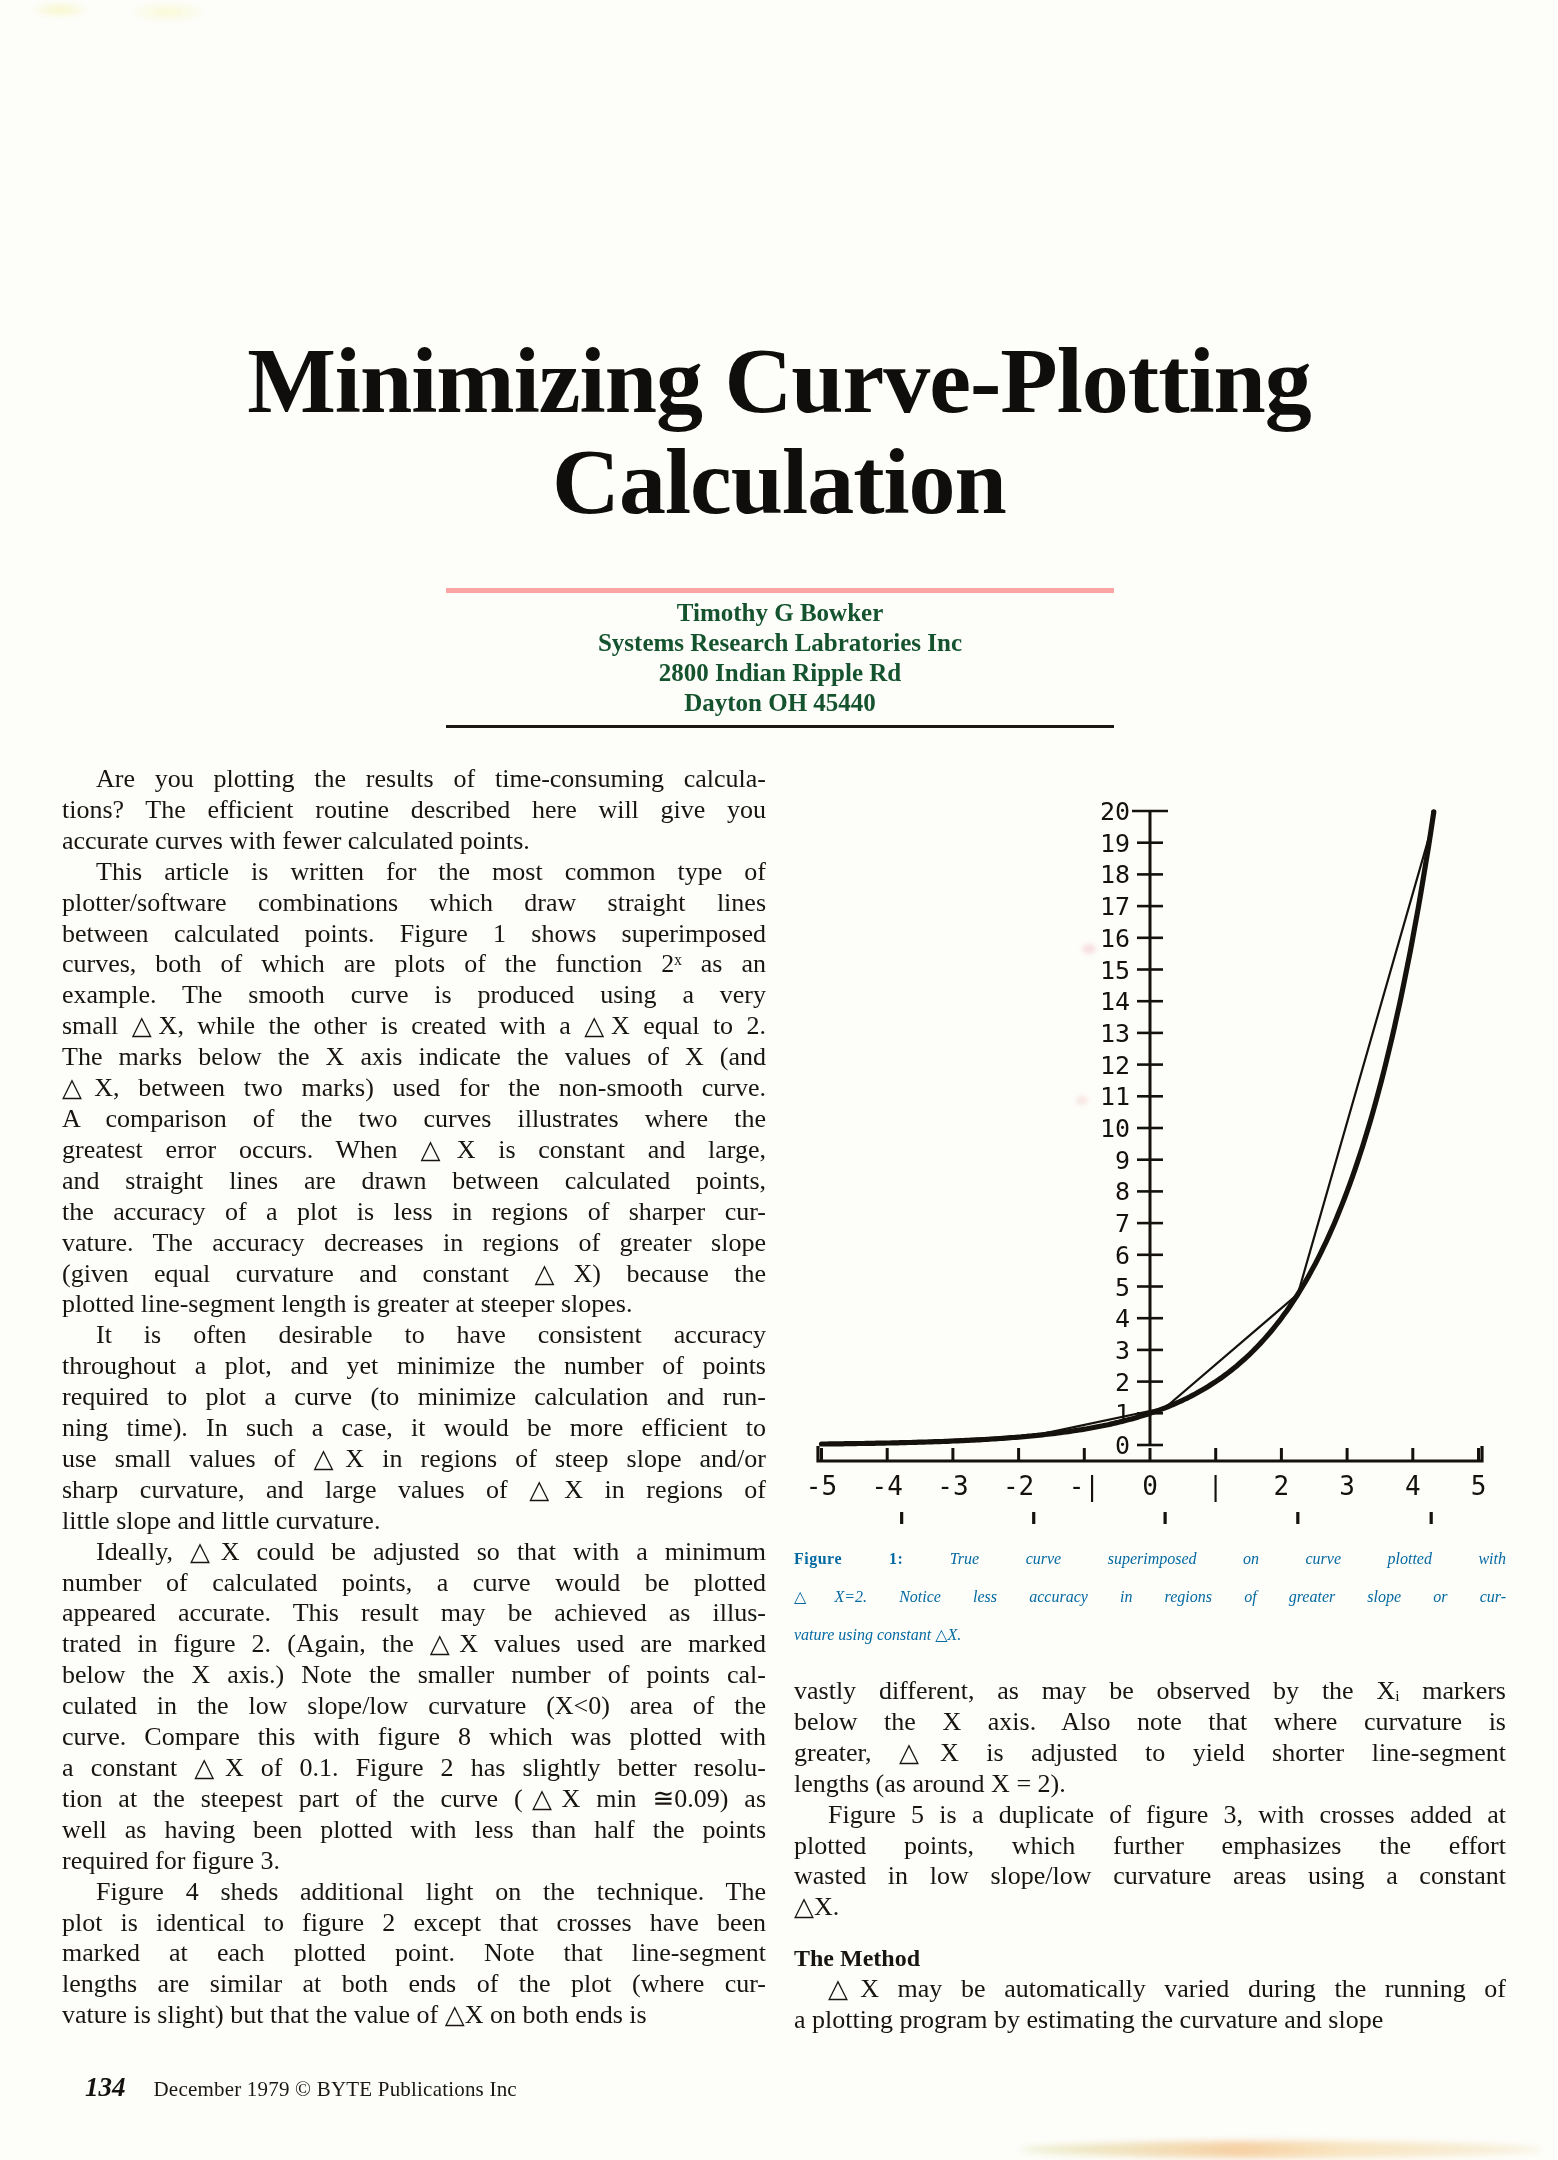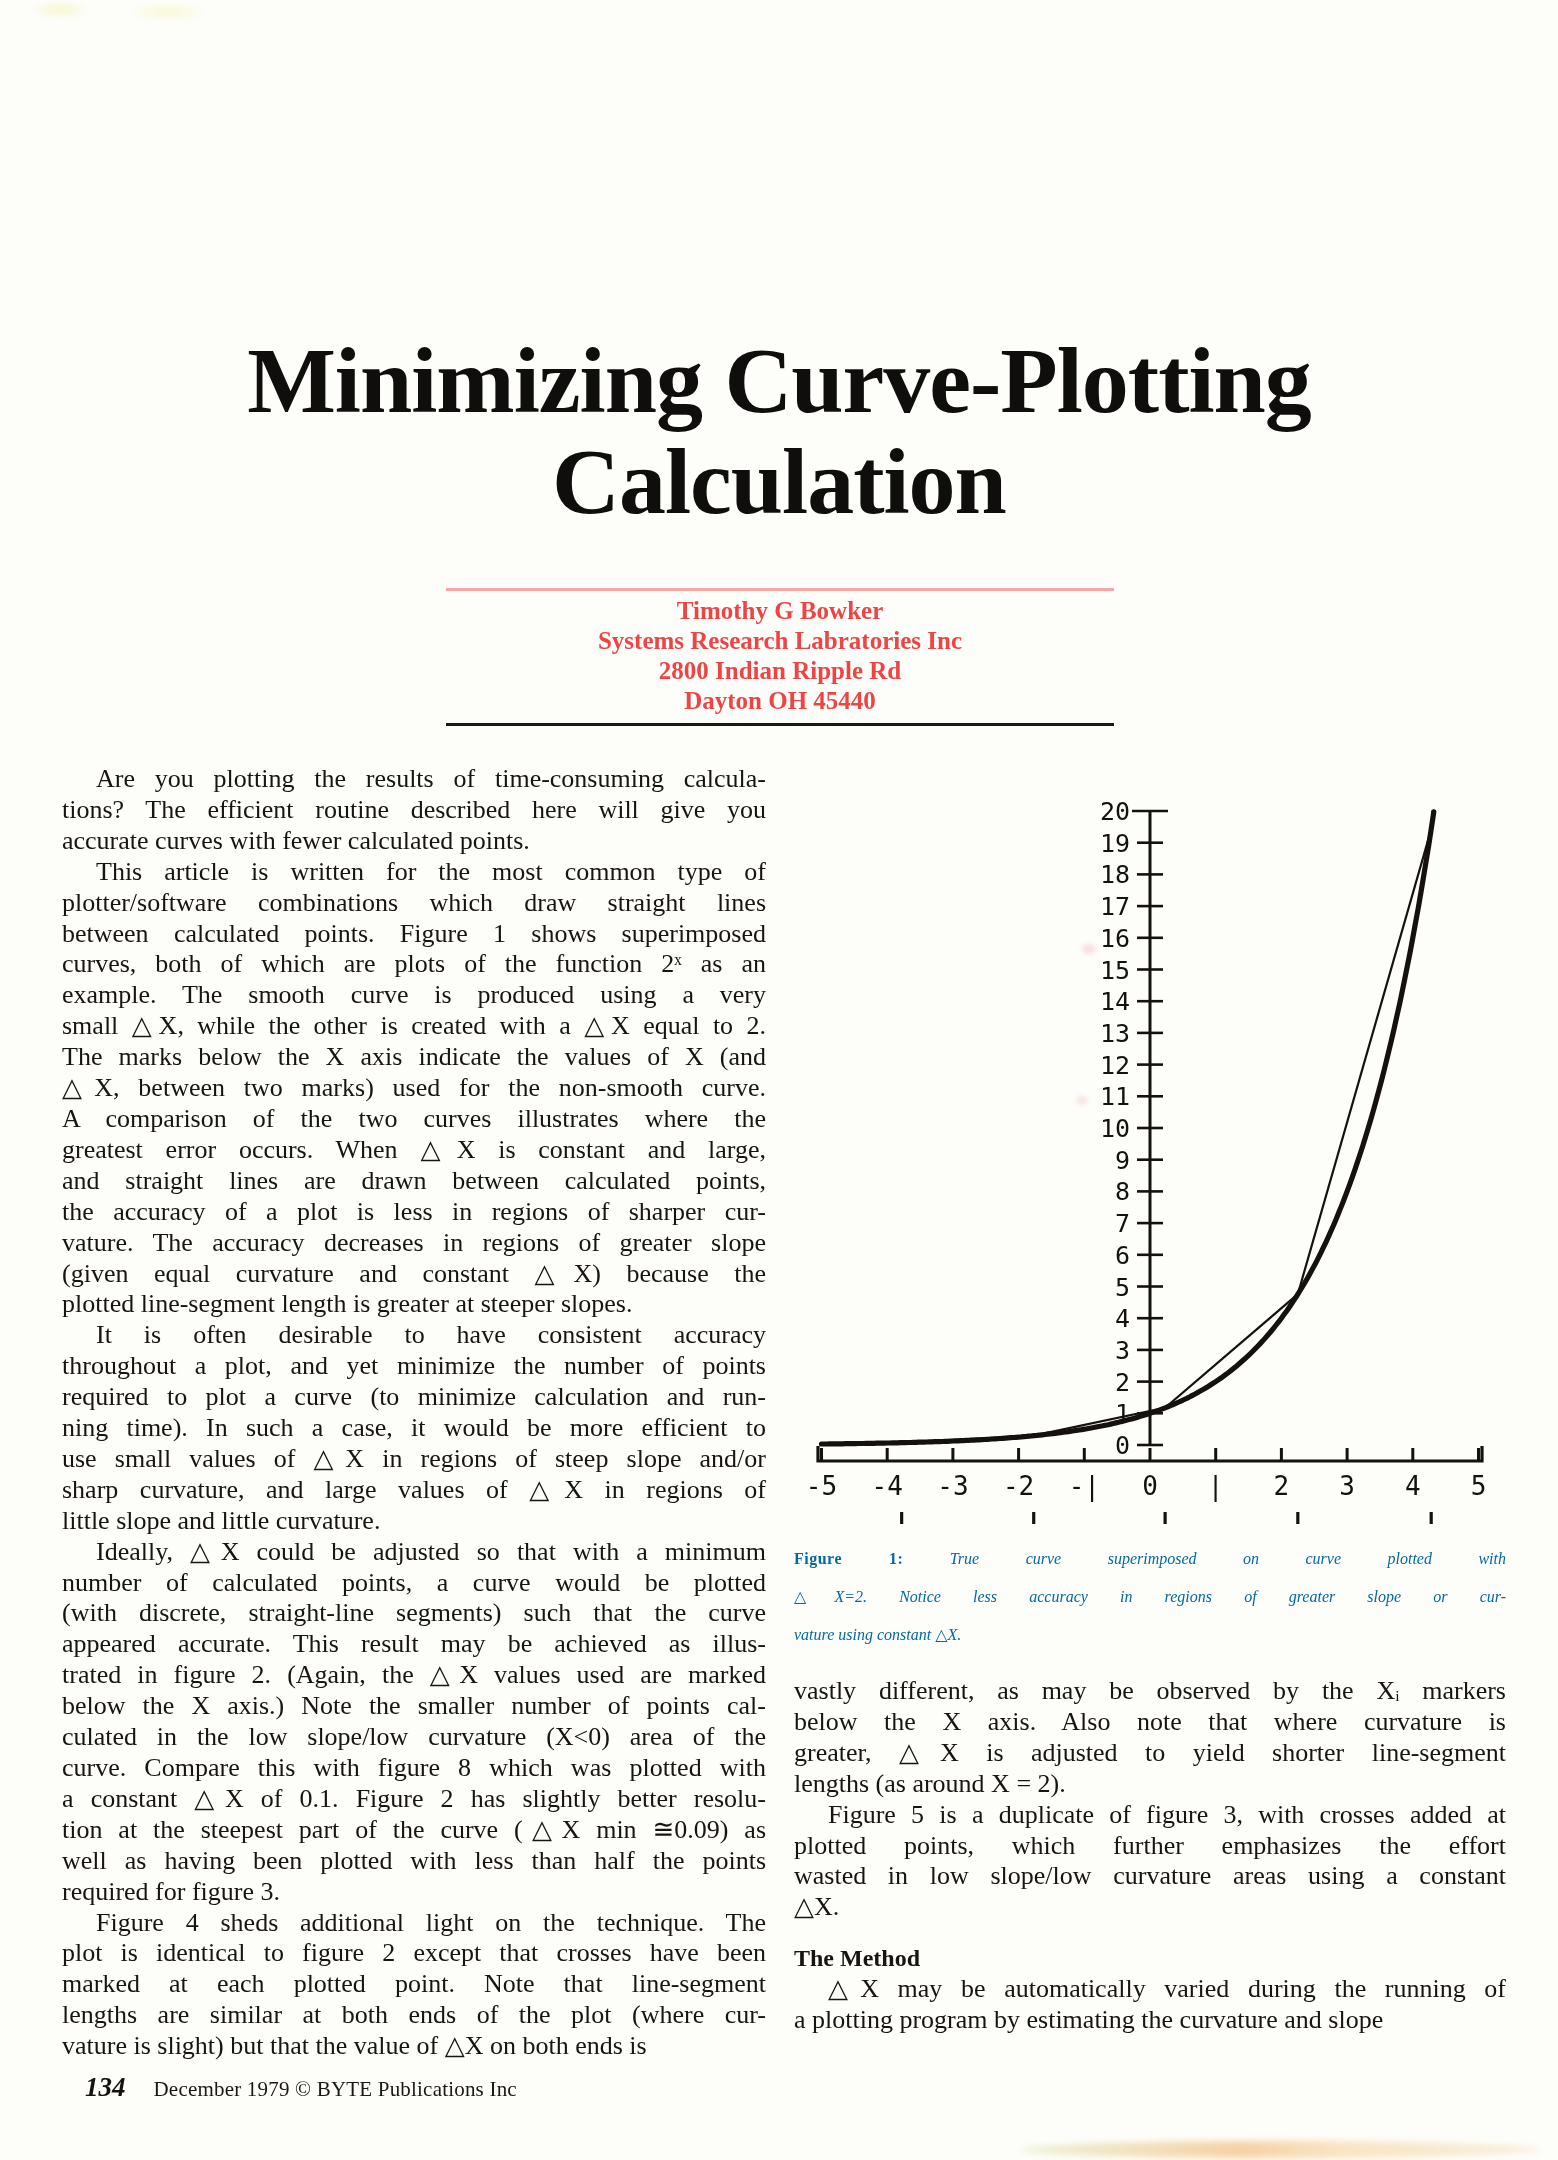--- a/index.html
+++ b/index.html
@@ -8,23 +8,23 @@
     background:#fdfdfa;overflow:hidden;color:#171411;
     font-family:"Liberation Serif","DejaVu Serif",serif;
   }
   
   .title{
     position:absolute;top:330px;left:0;width:1558px;text-align:center;
     font-weight:bold;font-size:94px;line-height:101px;letter-spacing:-1px;color:#100e0c;
   }
   .byline{
     position:absolute;top:588px;left:446px;width:668px;
-    border-top:3px solid #fca5a5;border-bottom:3px solid #1b1814;
+    border-top:5px solid #fca5a5;border-bottom:3px solid #1b1814;
     padding:5px 0 7px 0;text-align:center;
-    font-weight:bold;font-size:25px;line-height:30px;color:#ef4444;
+    font-weight:bold;font-size:25px;line-height:30px;color:#14532d;
   }
   
   .col{position:absolute;font-size:26px;line-height:30.9px;color:#181410;}
   .col-left{left:62px;top:764px;width:704px;}
   .col-right-body{left:794px;top:1676px;width:712px;}
   .ln{text-align:justify;text-align-last:justify;white-space:normal;}
   .ln.last{text-align-last:left;}
   .ln.ind{text-indent:34px;}
   .section-heading{
     font-weight:bold;font-size:24px;margin-top:20px;line-height:31px;
@@ -105,21 +105,20 @@
       <div class="ln last">plotted line-segment length is greater at steeper slopes.</div>
       <div class="ln ind">It is often desirable to have consistent accuracy</div>
       <div class="ln">throughout a plot, and yet minimize the number of points</div>
       <div class="ln">required to plot a curve (to minimize calculation and run-</div>
       <div class="ln">ning time). In such a case, it would be more efficient to</div>
       <div class="ln">use small values of △X in regions of steep slope and/or</div>
       <div class="ln">sharp curvature, and large values of △X in regions of</div>
       <div class="ln last">little slope and little curvature.</div>
       <div class="ln ind">Ideally, △X could be adjusted so that with a minimum</div>
       <div class="ln">number of calculated points, a curve would be plotted</div>
-      <div class="ln">(with discrete, straight-line segments) such that the curve</div>
       <div class="ln">appeared accurate. This result may be achieved as illus-</div>
       <div class="ln">trated in figure 2. (Again, the △X values used are marked</div>
       <div class="ln">below the X axis.) Note the smaller number of points cal-</div>
       <div class="ln">culated in the low slope/low curvature (X&lt;0) area of the</div>
       <div class="ln">curve. Compare this with figure 8 which was plotted with</div>
       <div class="ln">a constant △X of 0.1. Figure 2 has slightly better resolu-</div>
       <div class="ln">tion at the steepest part of the curve (△X min ≅0.09) as</div>
       <div class="ln">well as having been plotted with less than half the points</div>
       <div class="ln last">required for figure 3.</div>
       <div class="ln ind">Figure 4 sheds additional light on the technique. The</div>

